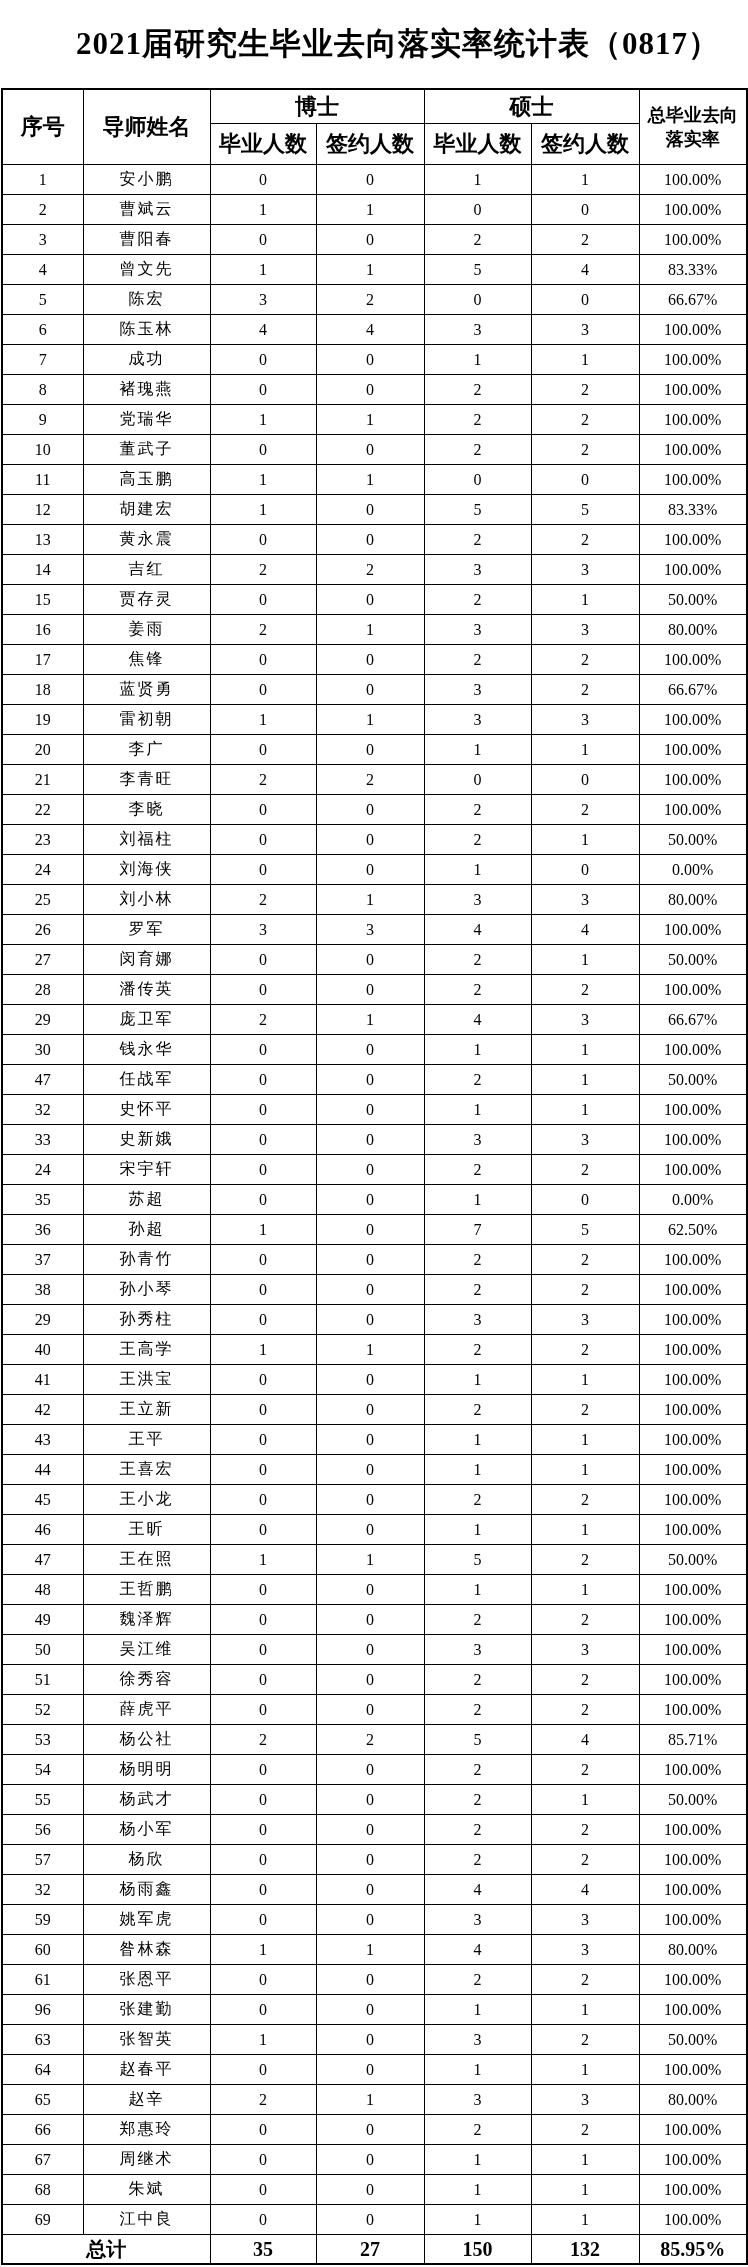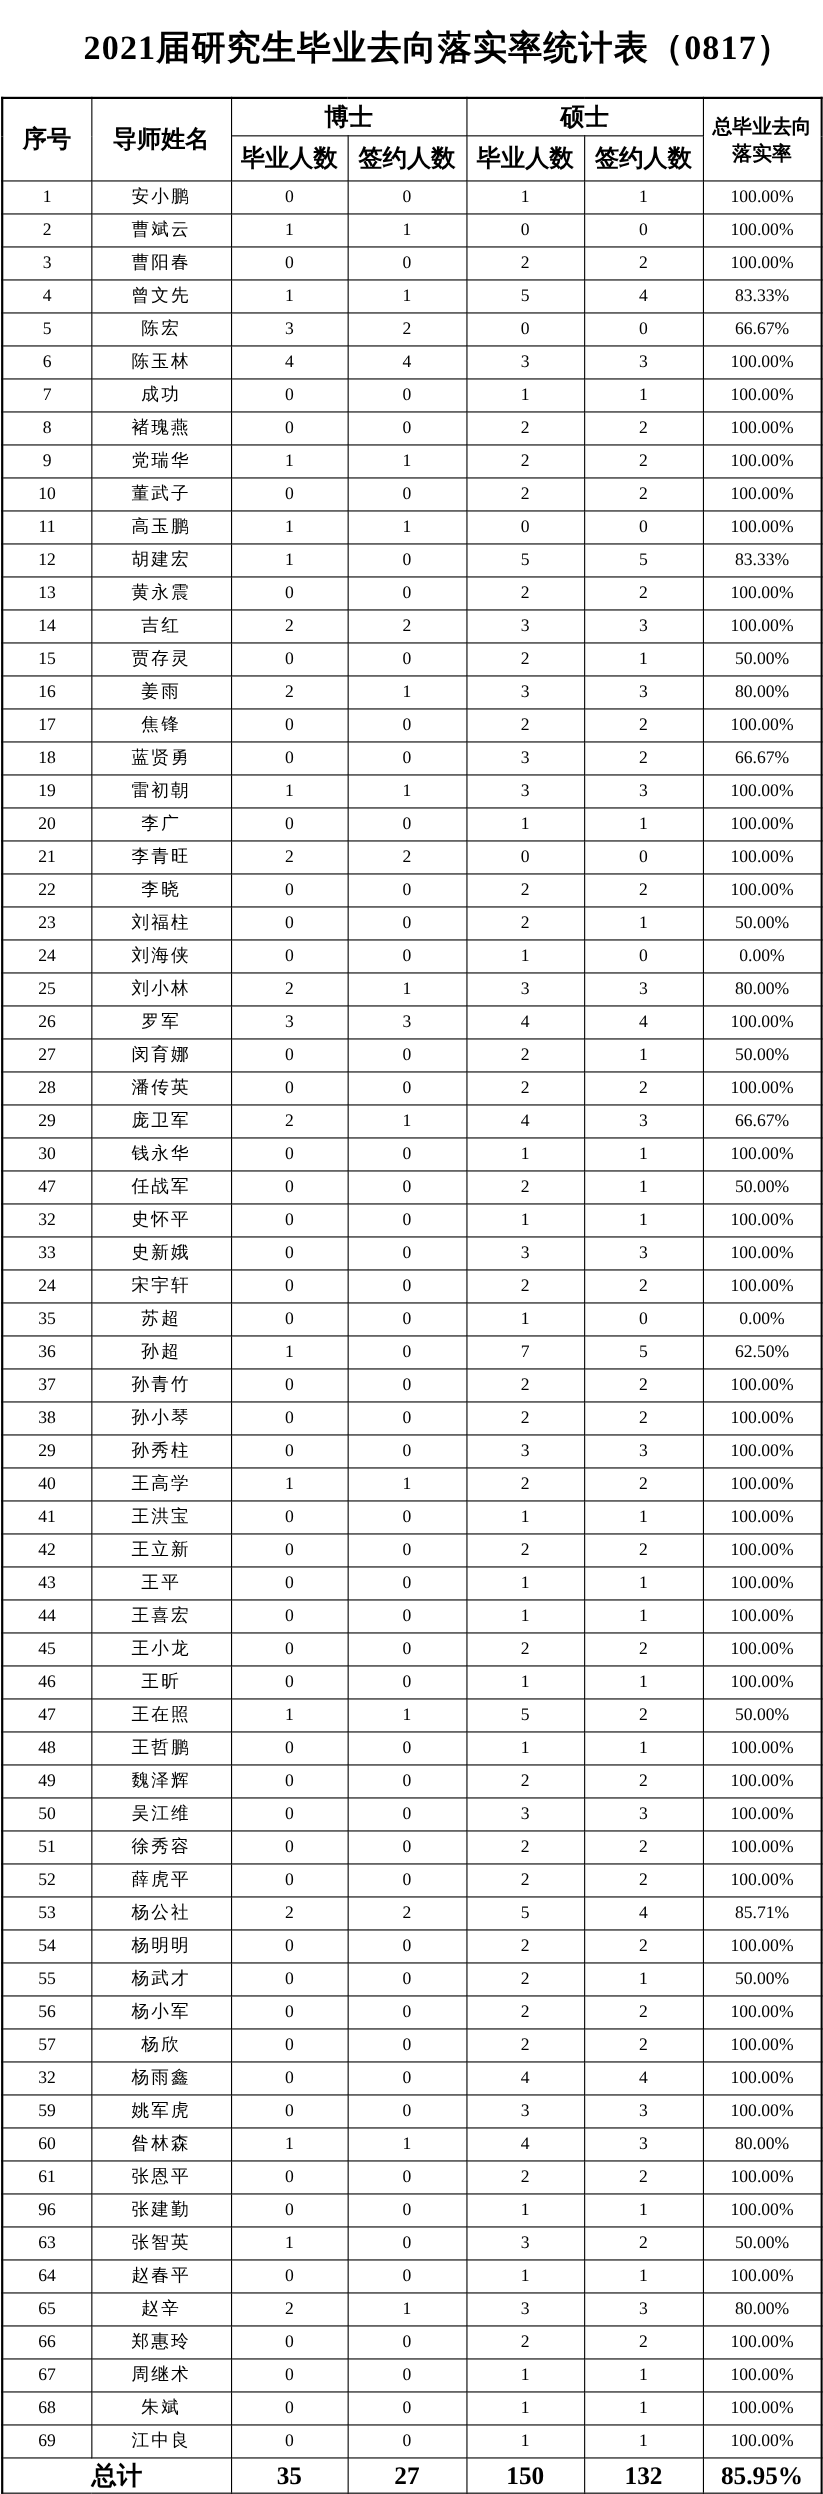--- a/index.html
+++ b/index.html
@@ -44,21 +44,21 @@
   thead tr.h2 th { height: 40px; }
   th.rate-head { line-height: 1.35; font-size: 18px; }
   tbody td {
     height: 29px;
     font-size: 16px;
     font-weight: normal;
   }
   tbody td.name-cell { letter-spacing: 2px; }
   tfoot td {
     height: 28px;
-    font-size: 23px;
+    font-size: 20px;
     font-weight: bold;
   }
 </style>
 </head>
 <body>
 
 <div class="title">2021届研究生毕业去向落实率统计表（0817）</div>
 
 <table class="stats">
   <colgroup>

